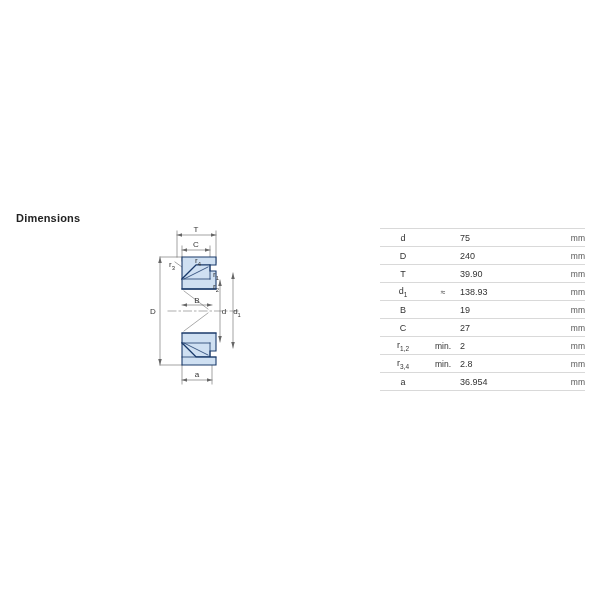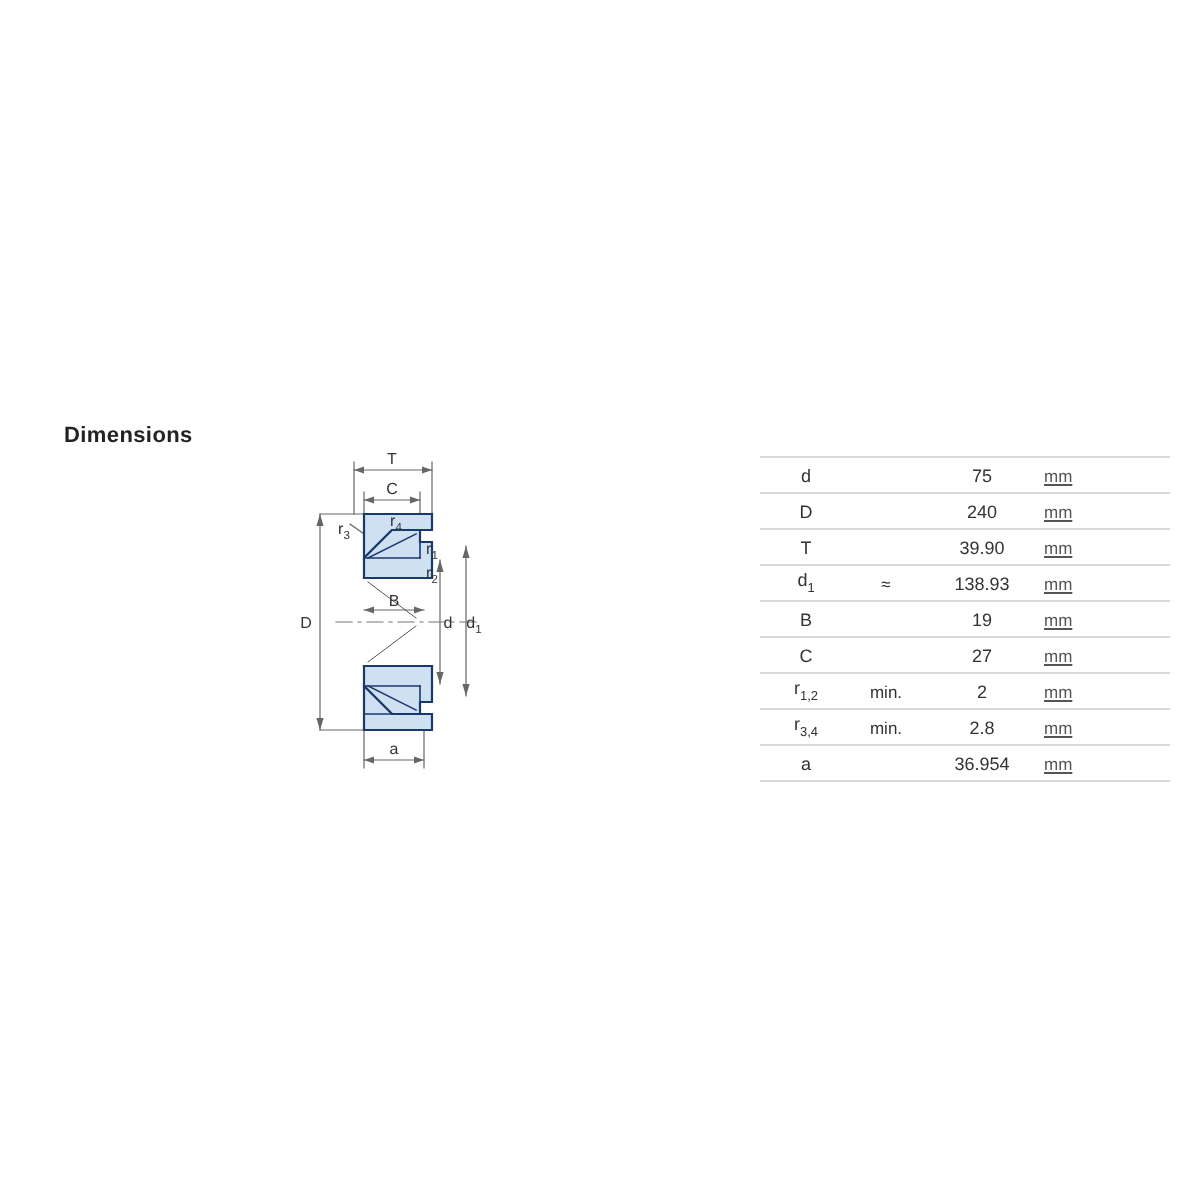--- a/index.html
+++ b/index.html
@@ -11,21 +11,21 @@
     font-family: "Liberation Sans", sans-serif;
   }
   #root {
     position: relative;
     width: 600px;
     height: 600px;
     overflow: hidden;
   }
   .section-title {
     position: absolute;
-    left: 32px;
+    left: 16px;
     top: 212px;
     font-size: 11px;
     font-weight: bold;
     color: #222222;
     letter-spacing: 0.2px;
   }
 
   
   #drawing {
     position: absolute;
@@ -59,29 +59,27 @@
     color: #333333;
   }
   .c-qual {
     width: 34px;
     text-align: center;
     color: #333333;
     font-size: 8.5px;
   }
   .c-val {
     width: 62px;
-    text-align: center;
     color: #333333;
   }
   .c-unit {
     width: 63px;
-    text-align: left;
+    text-align: right;
     color: #555555;
     font-size: 8.5px;
-    text-decoration: underline;
   }
   .sub { font-size: 0.72em; vertical-align: sub; }
 </style>
 </head>
 <body>
 
 <div id="root">
 
   <div class="section-title">Dimensions</div>
 

